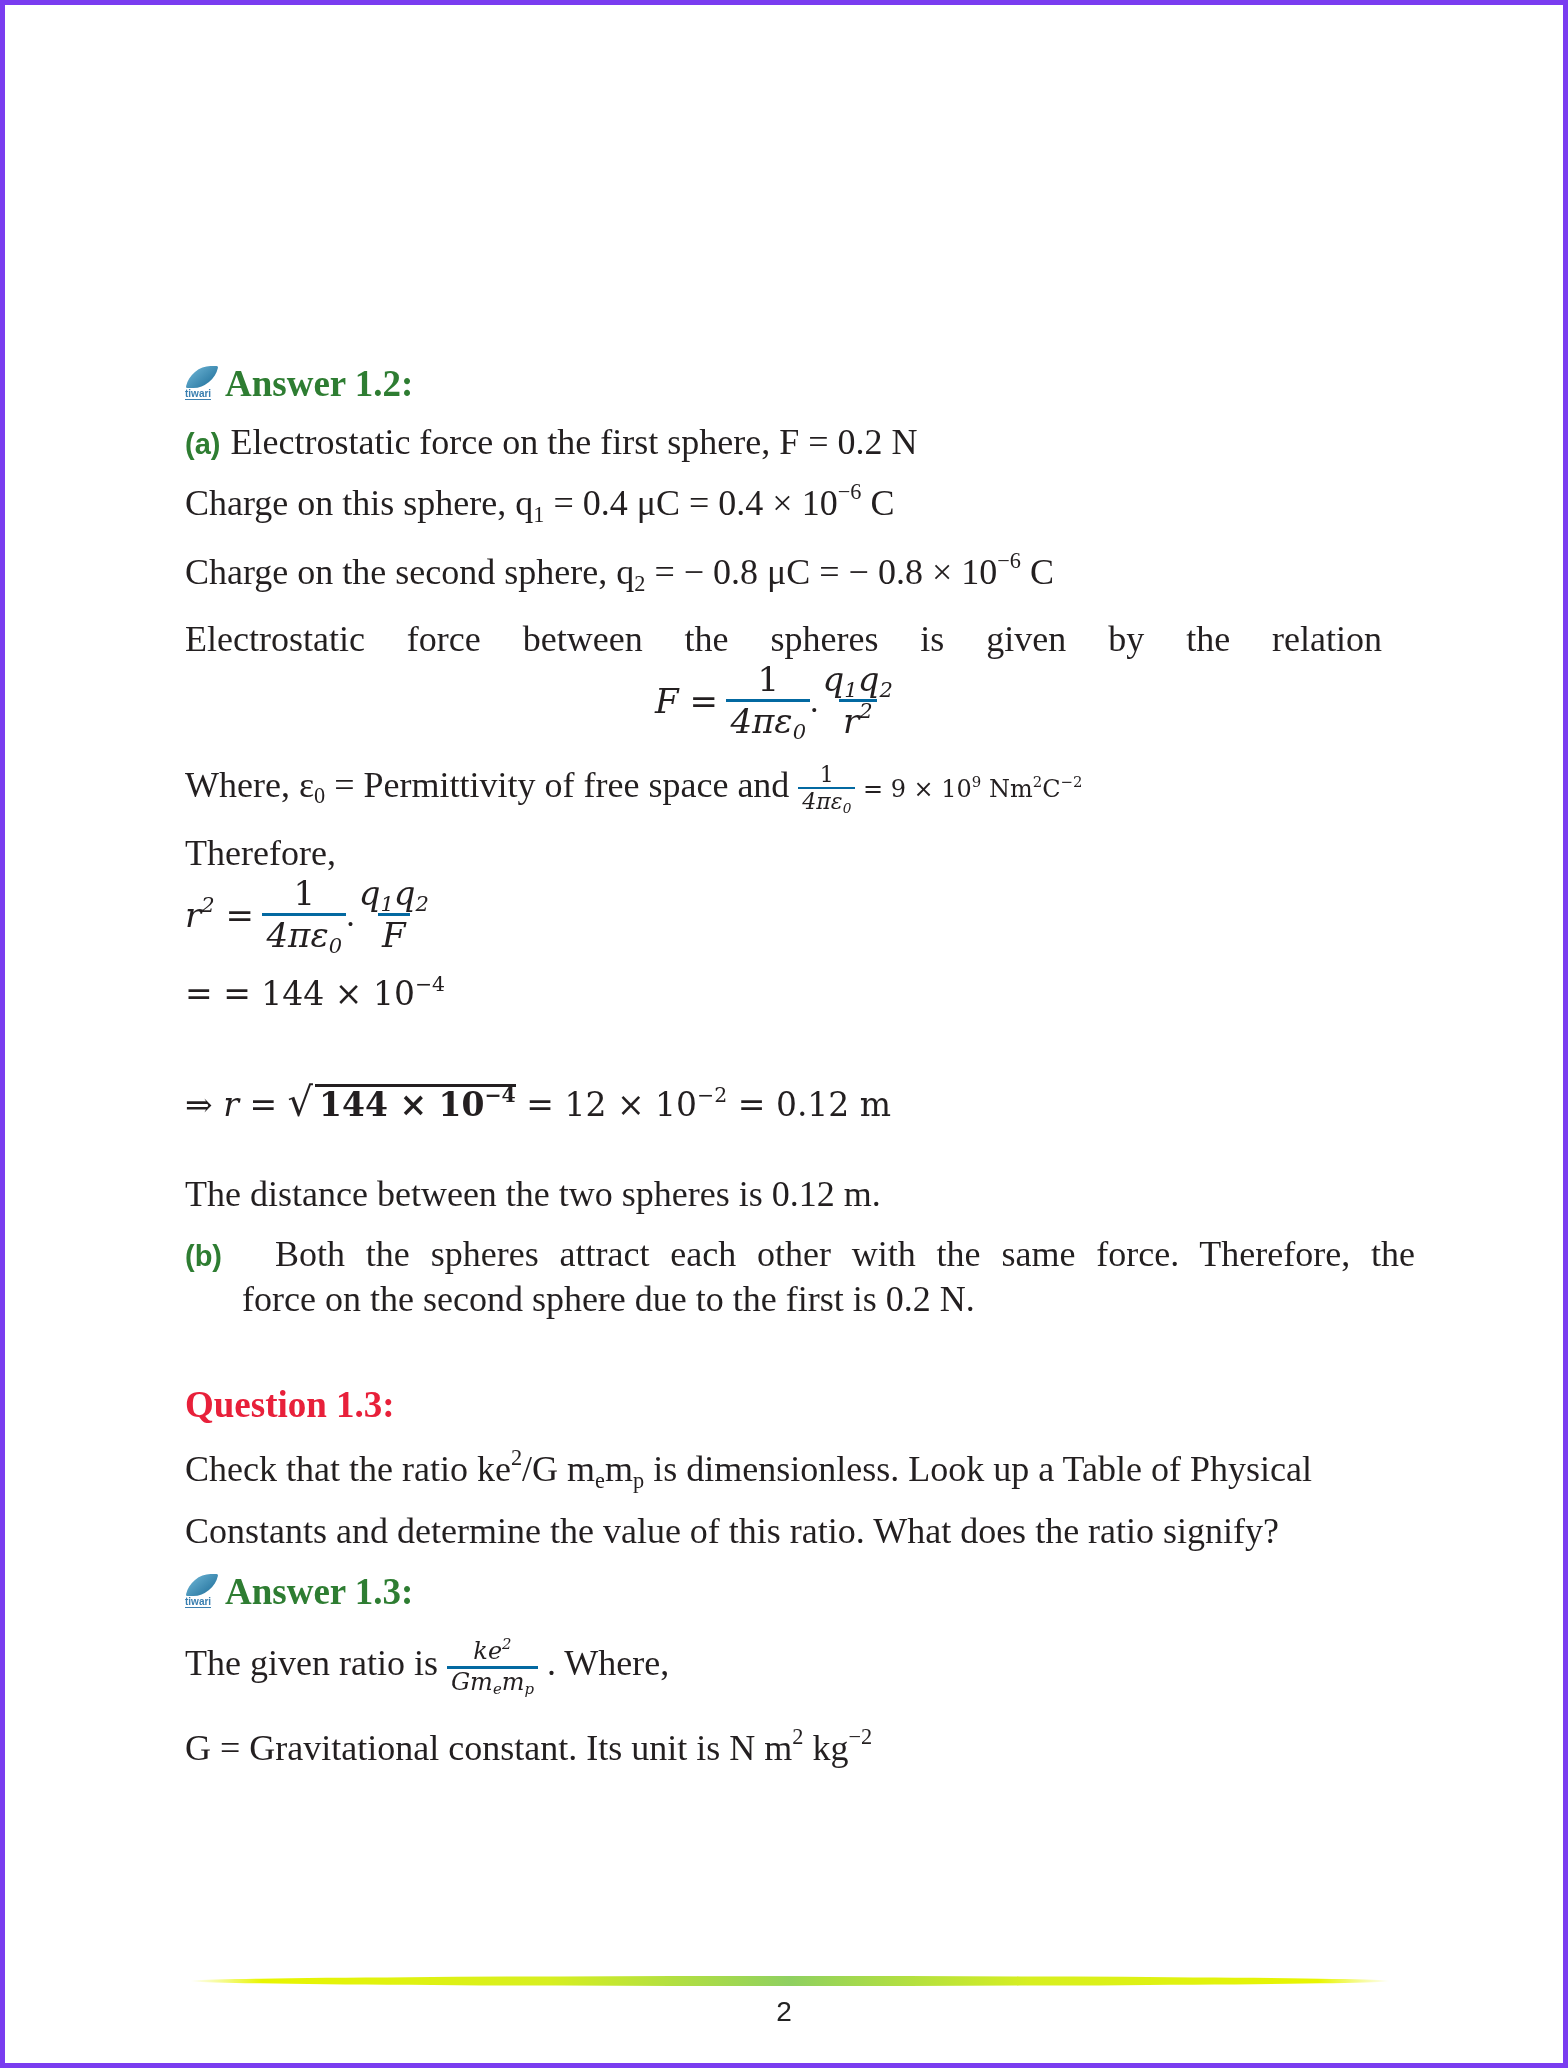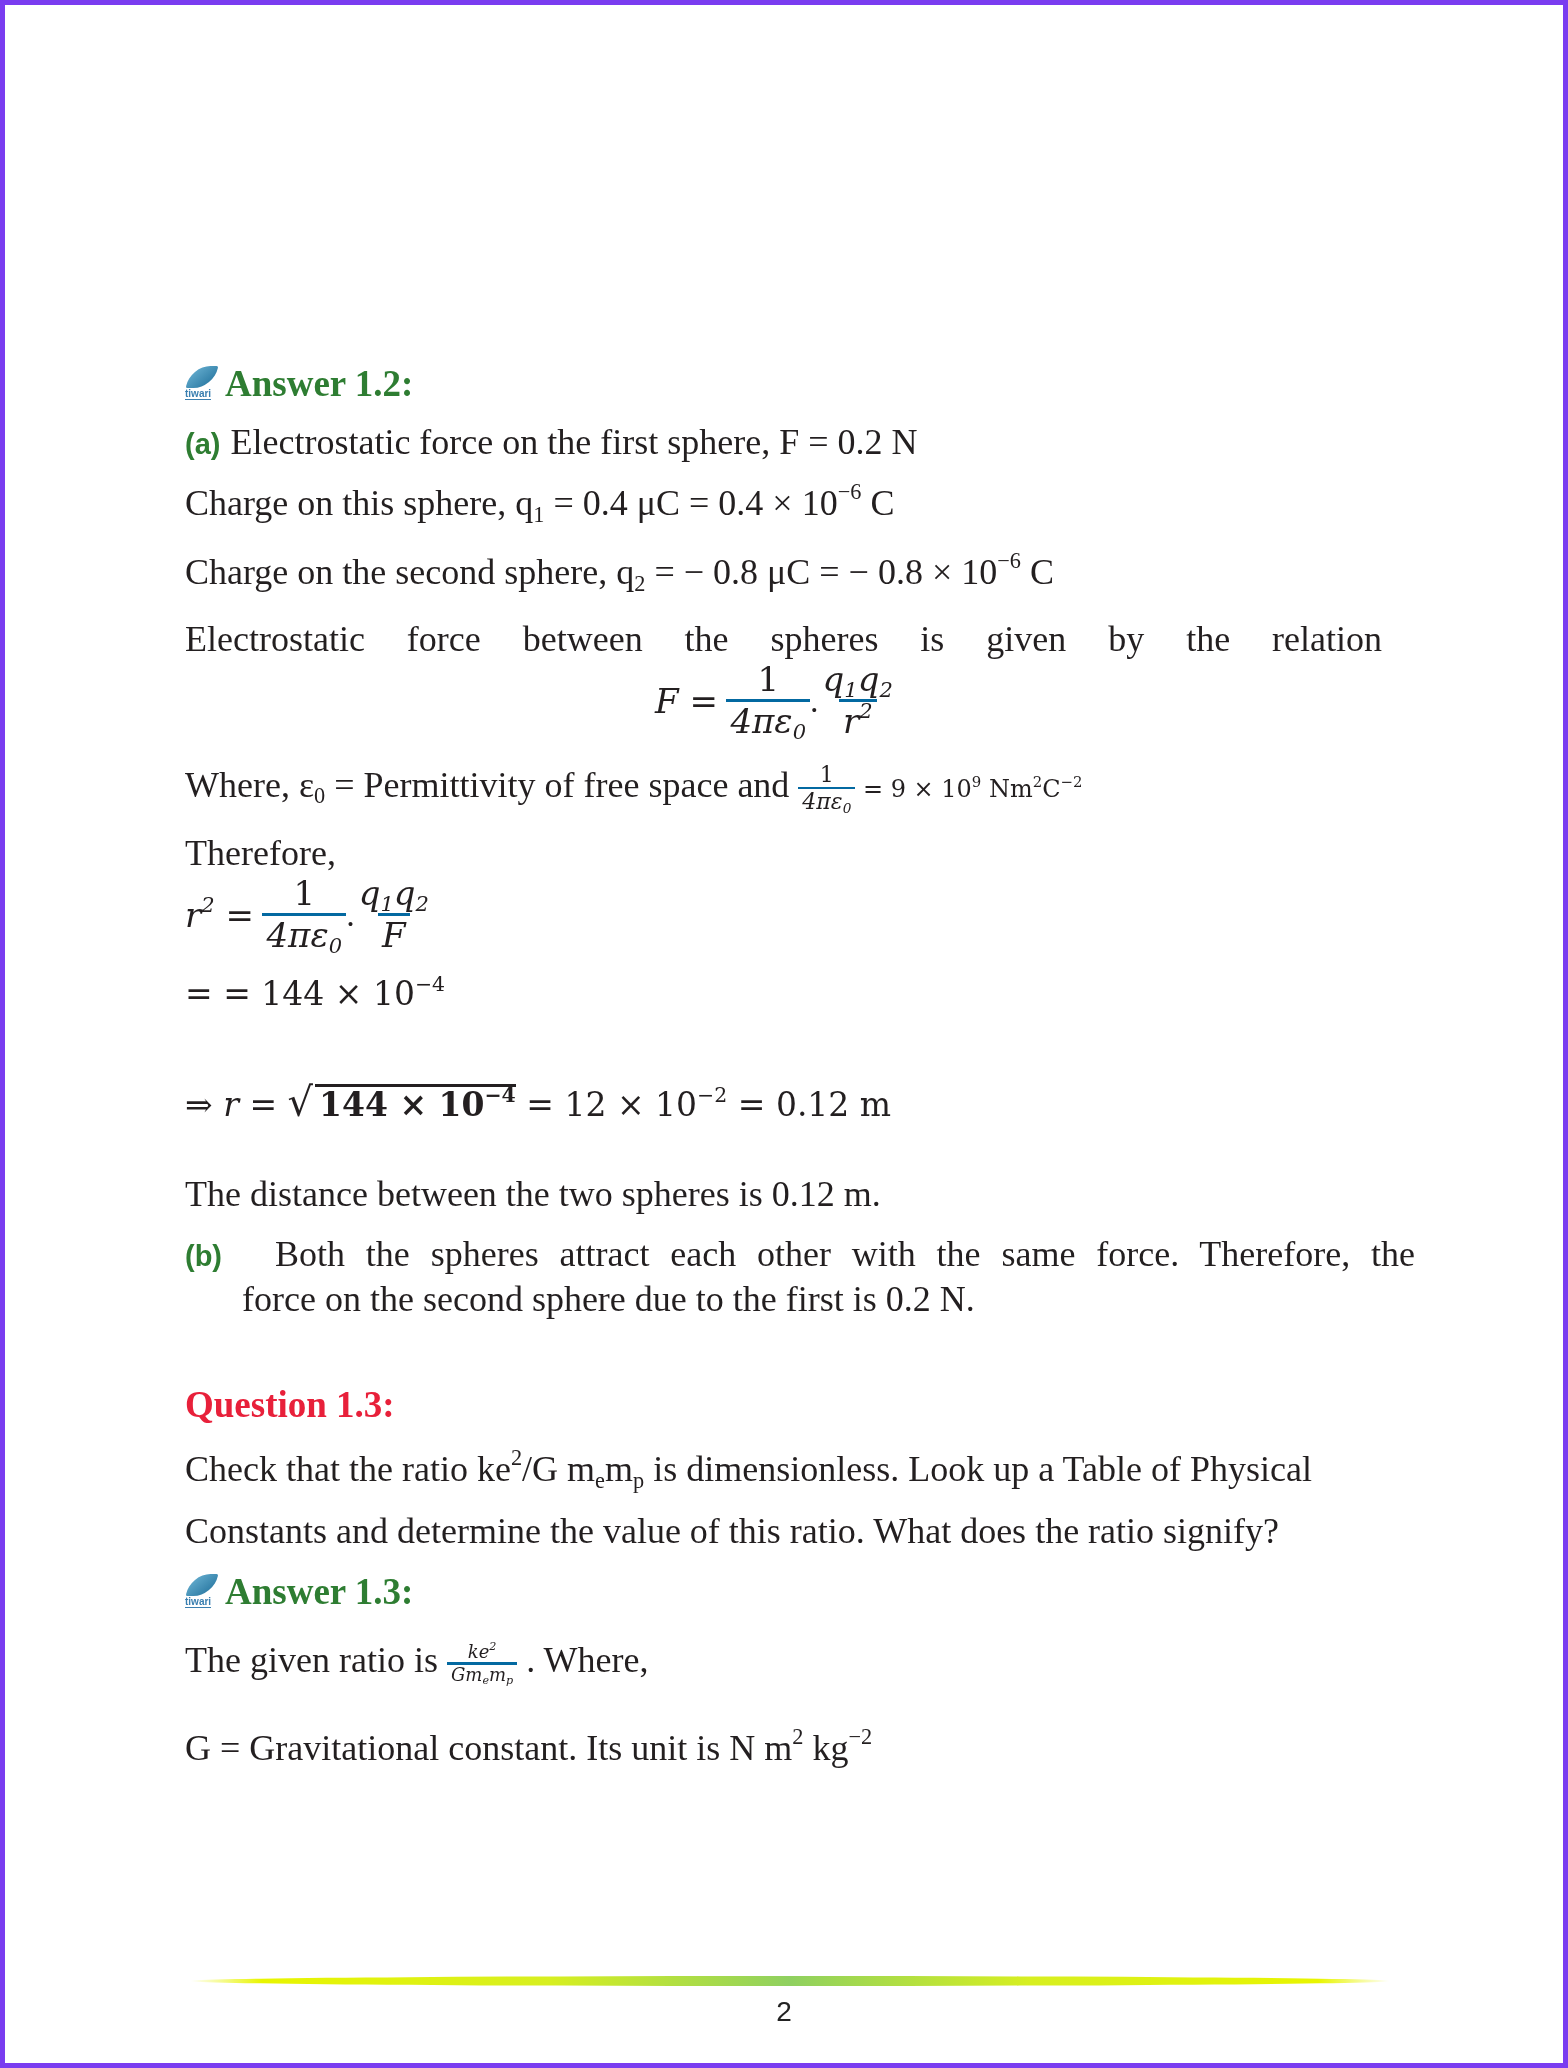--- a/index.html
+++ b/index.html
@@ -115,21 +115,21 @@
 <div class="line" style="top:1447px;">
   <span>Check that the ratio ke</span><sup>2</sup><span>/G m</span><sub>e</sub><span>m</span><sub>p</sub><span> is dimensionless. Look up a Table of Physical</span>
 </div>
 <div class="line" style="top:1509px;">Constants and determine the value of this ratio. What does the ratio signify?</div>
 
 <div class="line heading-green" style="top:1570px;">
   <span class="logo"><span class="leaf"></span><span class="word">tiwari</span></span><span>Answer 1.3:</span>
 </div>
 
 <div class="line" style="top:1638px;">
-  <span>The given ratio is </span><span class="frac math" style="font-size:18px;text-align:center;">
+  <span>The given ratio is </span><span class="frac math" style="font-size:24px;text-align:center;">
       <span class="num"><span>ke</span><sup>2</sup></span>
       <span class="den"><span>Gm</span><sub>e</sub><span>m</span><sub>p</sub></span>
     </span><span> . Where,</span>
 </div>
 
 <div class="line" style="top:1726px;">
   <span>G = Gravitational constant. Its unit is N m</span><sup>2</sup><span> kg</span><sup>−2</sup>
 </div>
 
 <div class="footer-line"></div>

